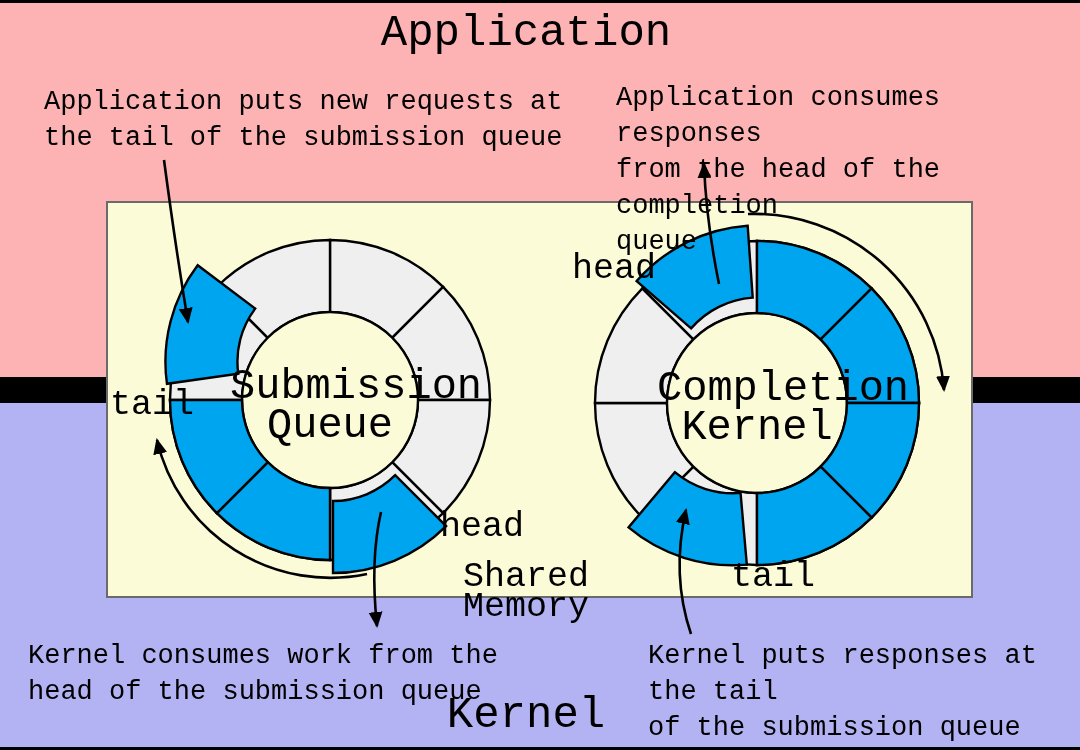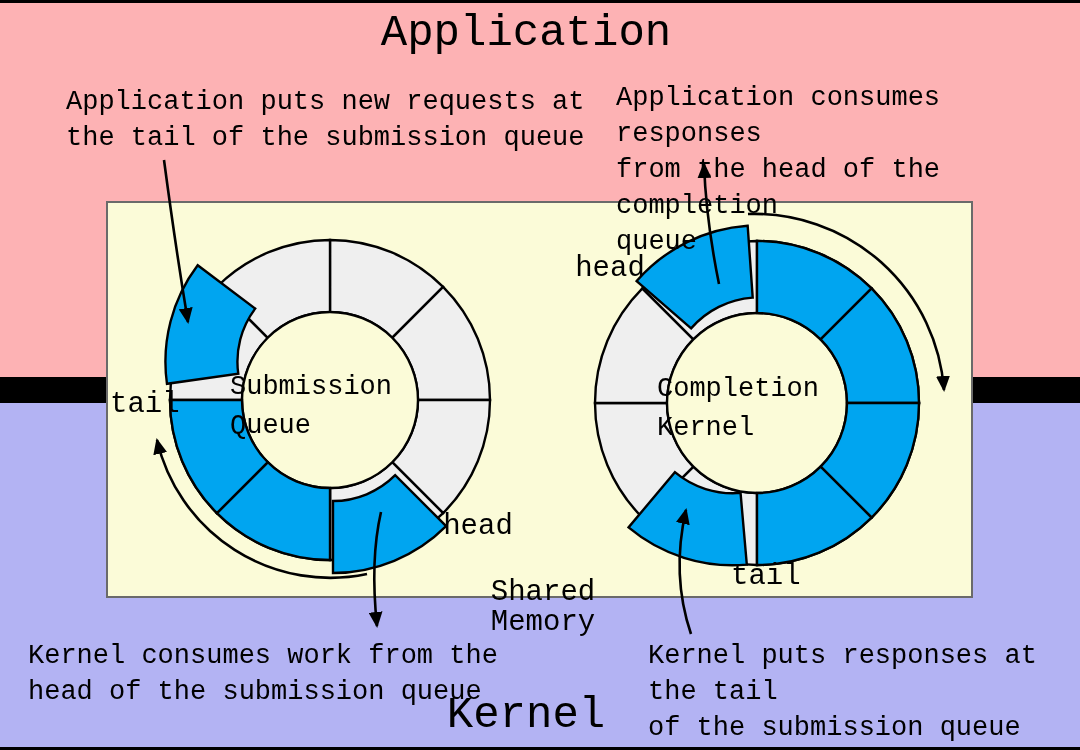--- a/index.html
+++ b/index.html
@@ -18,22 +18,22 @@
     border:2px solid #6a6a6a;box-sizing:border-box;z-index:2;}
   #diagram{position:absolute;left:0;top:0;z-index:3;pointer-events:none;}
   .slot{fill:var(--queue-empty);stroke:#000;stroke-width:2.4;}
   .piece{stroke:#000;stroke-width:2.4;fill:var(--queue-empty);}
   .piece[data-state="occupied"]{fill:var(--queue-filled);}
   .hole{fill:var(--shared-memory-bg);stroke:#000;stroke-width:2.4;}
   .arrow{fill:none;stroke:#000;stroke-width:2.6;}
   .lbl{position:absolute;z-index:4;white-space:pre-line;}
   .title{font-size:44px;line-height:46px;text-align:center;}
   .ann{font-size:27px;line-height:36px;}
-  .small-lbl{font-size:29px;line-height:30px;text-align:center;}
-  .ring-lbl{font-size:27px;line-height:39px;}
+  .small-lbl{font-size:35px;line-height:30px;}
+  .ring-lbl{font-size:42px;line-height:39px;text-align:center;}
 </style>
 </head>
 <body>
 
 <div id="canvas" style="--application-bg: #fdb2b4; --kernel-bg: #b3b3f3; --shared-memory-bg: #fbfbd8; --queue-filled: #00a5f0; --queue-empty: #efefef; --divider: #000000;">
 
   <div class="bg-app"></div>
   <div class="bg-kernel"></div>
   <div class="divider-band"></div>
   <div class="shared-box"></div>
@@ -87,33 +87,33 @@
     <path class="arrow" d="M 719,284 Q 706,220 704,164" marker-end="url(#ah)"></path>
     <path class="arrow" d="M 748,214 A 190,190 0 0 1 944,390" marker-end="url(#ah)"></path>
     <path class="arrow" d="M 367,574 A 178,178 0 0 1 157,440" marker-end="url(#ah)"></path>
     <path class="arrow" d="M 381,512 Q 370,560 377,626" marker-end="url(#ah)"></path>
     <path class="arrow" d="M 691,634 Q 671,575 686,510" marker-end="url(#ah)"></path>
   </svg>
 
   <div class="lbl title" style="left:376px;top:10px;width:300px;">Application</div>
   <div class="lbl title" style="left:376px;top:692px;width:300px;">Kernel</div>
 
-  <div class="lbl ann" style="left:44px;top:84px;margin-left:22px;">Application puts new requests at
+  <div class="lbl ann" style="left:44px;top:84px;">Application puts new requests at
 the tail of the submission queue</div>
   <div class="lbl ann" style="left:616px;top:80px;">Application consumes responses
 from the head of the completion
 queue</div>
   <div class="lbl ann" style="left:28px;top:638px;">Kernel consumes work from the
 head of the submission queue</div>
   <div class="lbl ann" style="left:648px;top:638px;">Kernel puts responses at the tail
 of the submission queue</div>
 
   <div class="lbl ring-lbl" style="left:230px;top:368px;width:200px;">Submission
 Queue</div>
   <div class="lbl ring-lbl" style="left:657px;top:370px;width:200px;">Completion
 Kernel</div>
 
   <div class="lbl small-lbl" style="left:110px;top:390px;width:62px;">tail</div>
   <div class="lbl small-lbl" style="left:440px;top:512px;width:76px;">head</div>
   <div class="lbl small-lbl" style="left:572px;top:254px;width:76px;">head</div>
   <div class="lbl small-lbl" style="left:731px;top:562px;width:62px;">tail</div>
-  <div class="lbl small-lbl" style="left:440px;top:562px;width:206px;margin-top:16px;">Shared Memory</div>
+  <div class="lbl small-lbl" style="left:463px;top:562px;width:206px;">Shared Memory</div>
 </div>
 
 </body></html>

